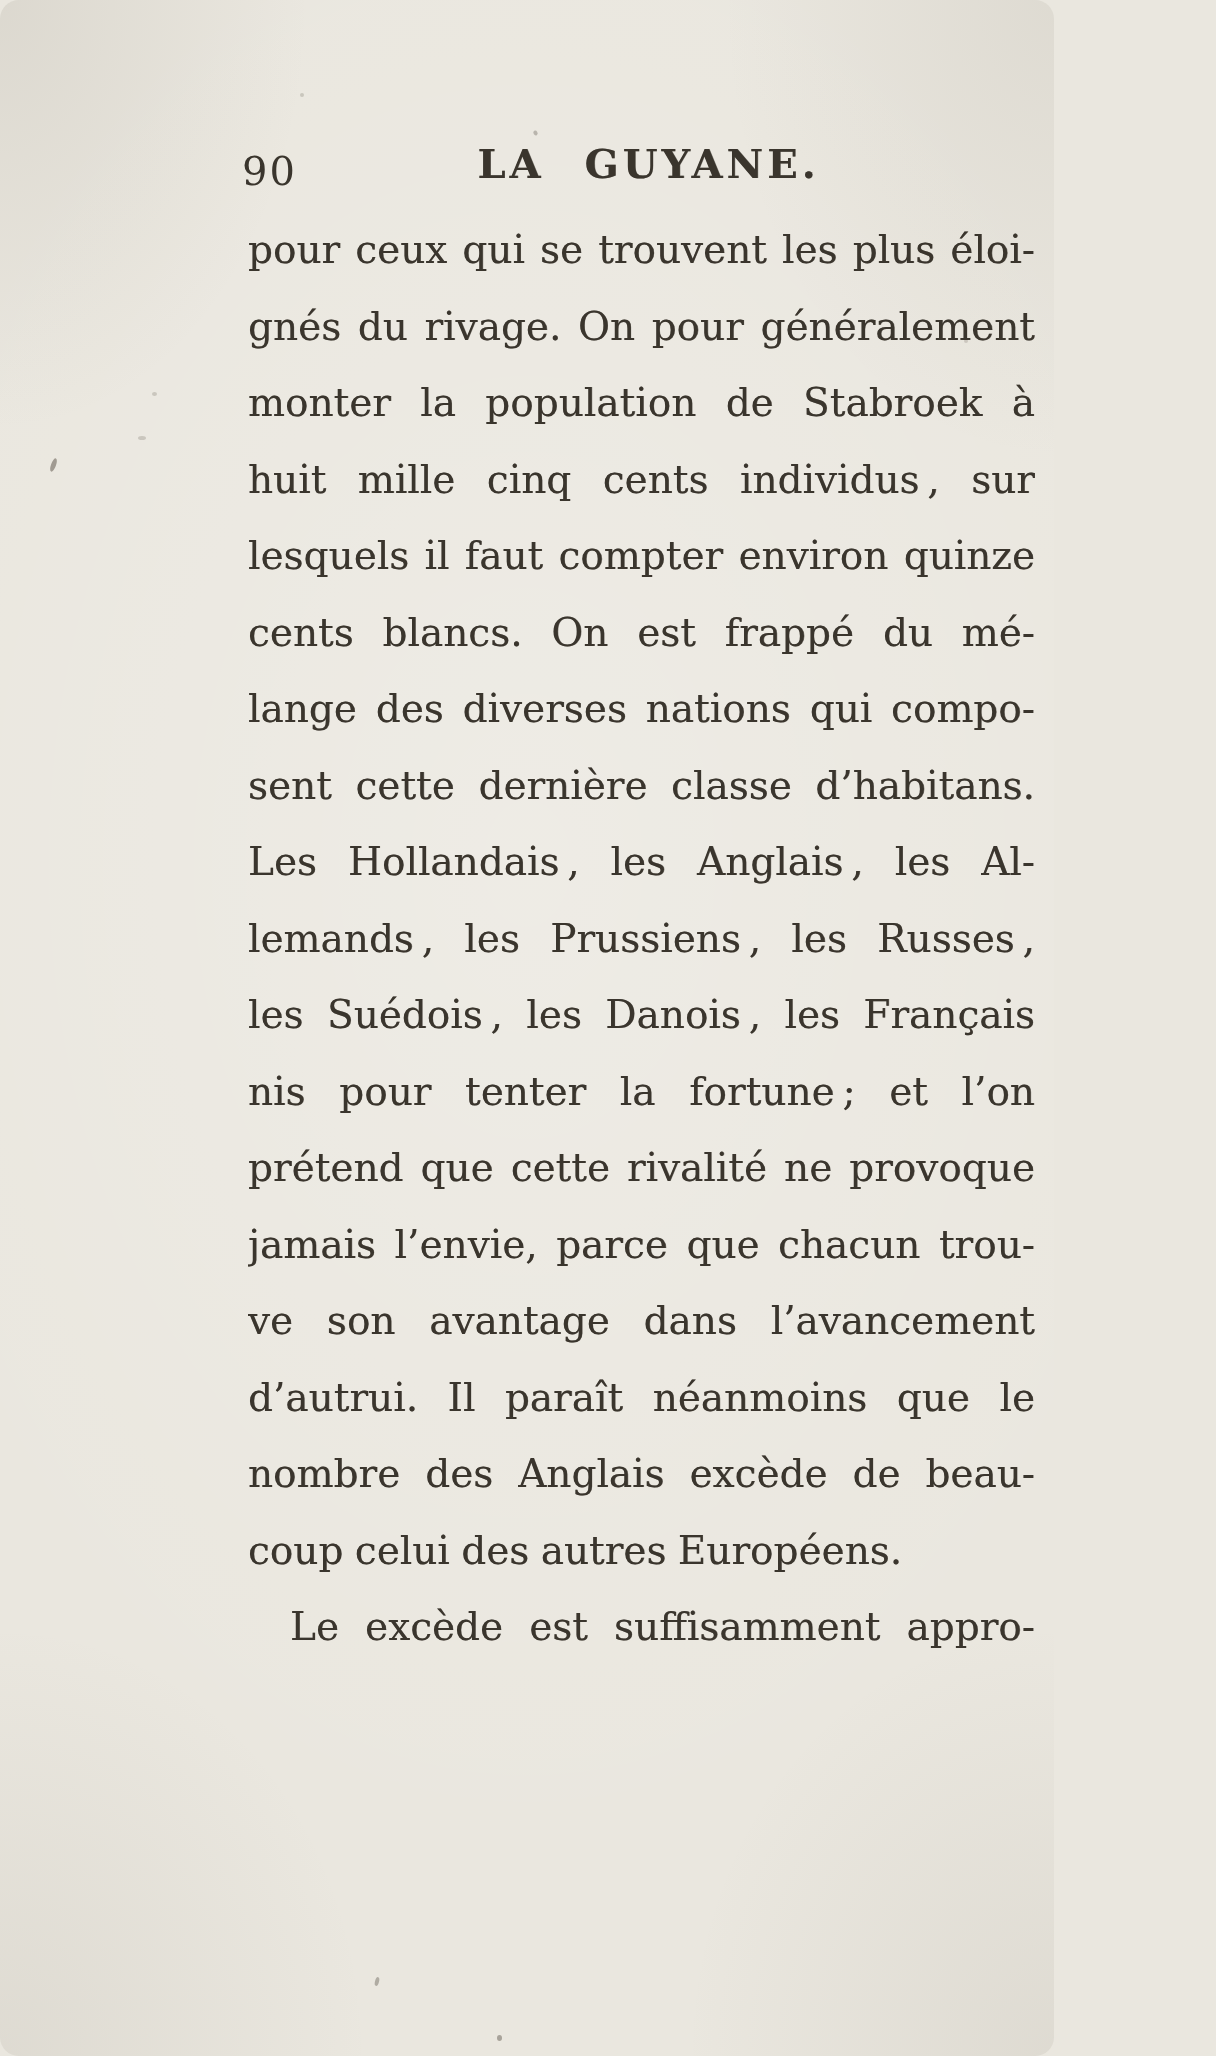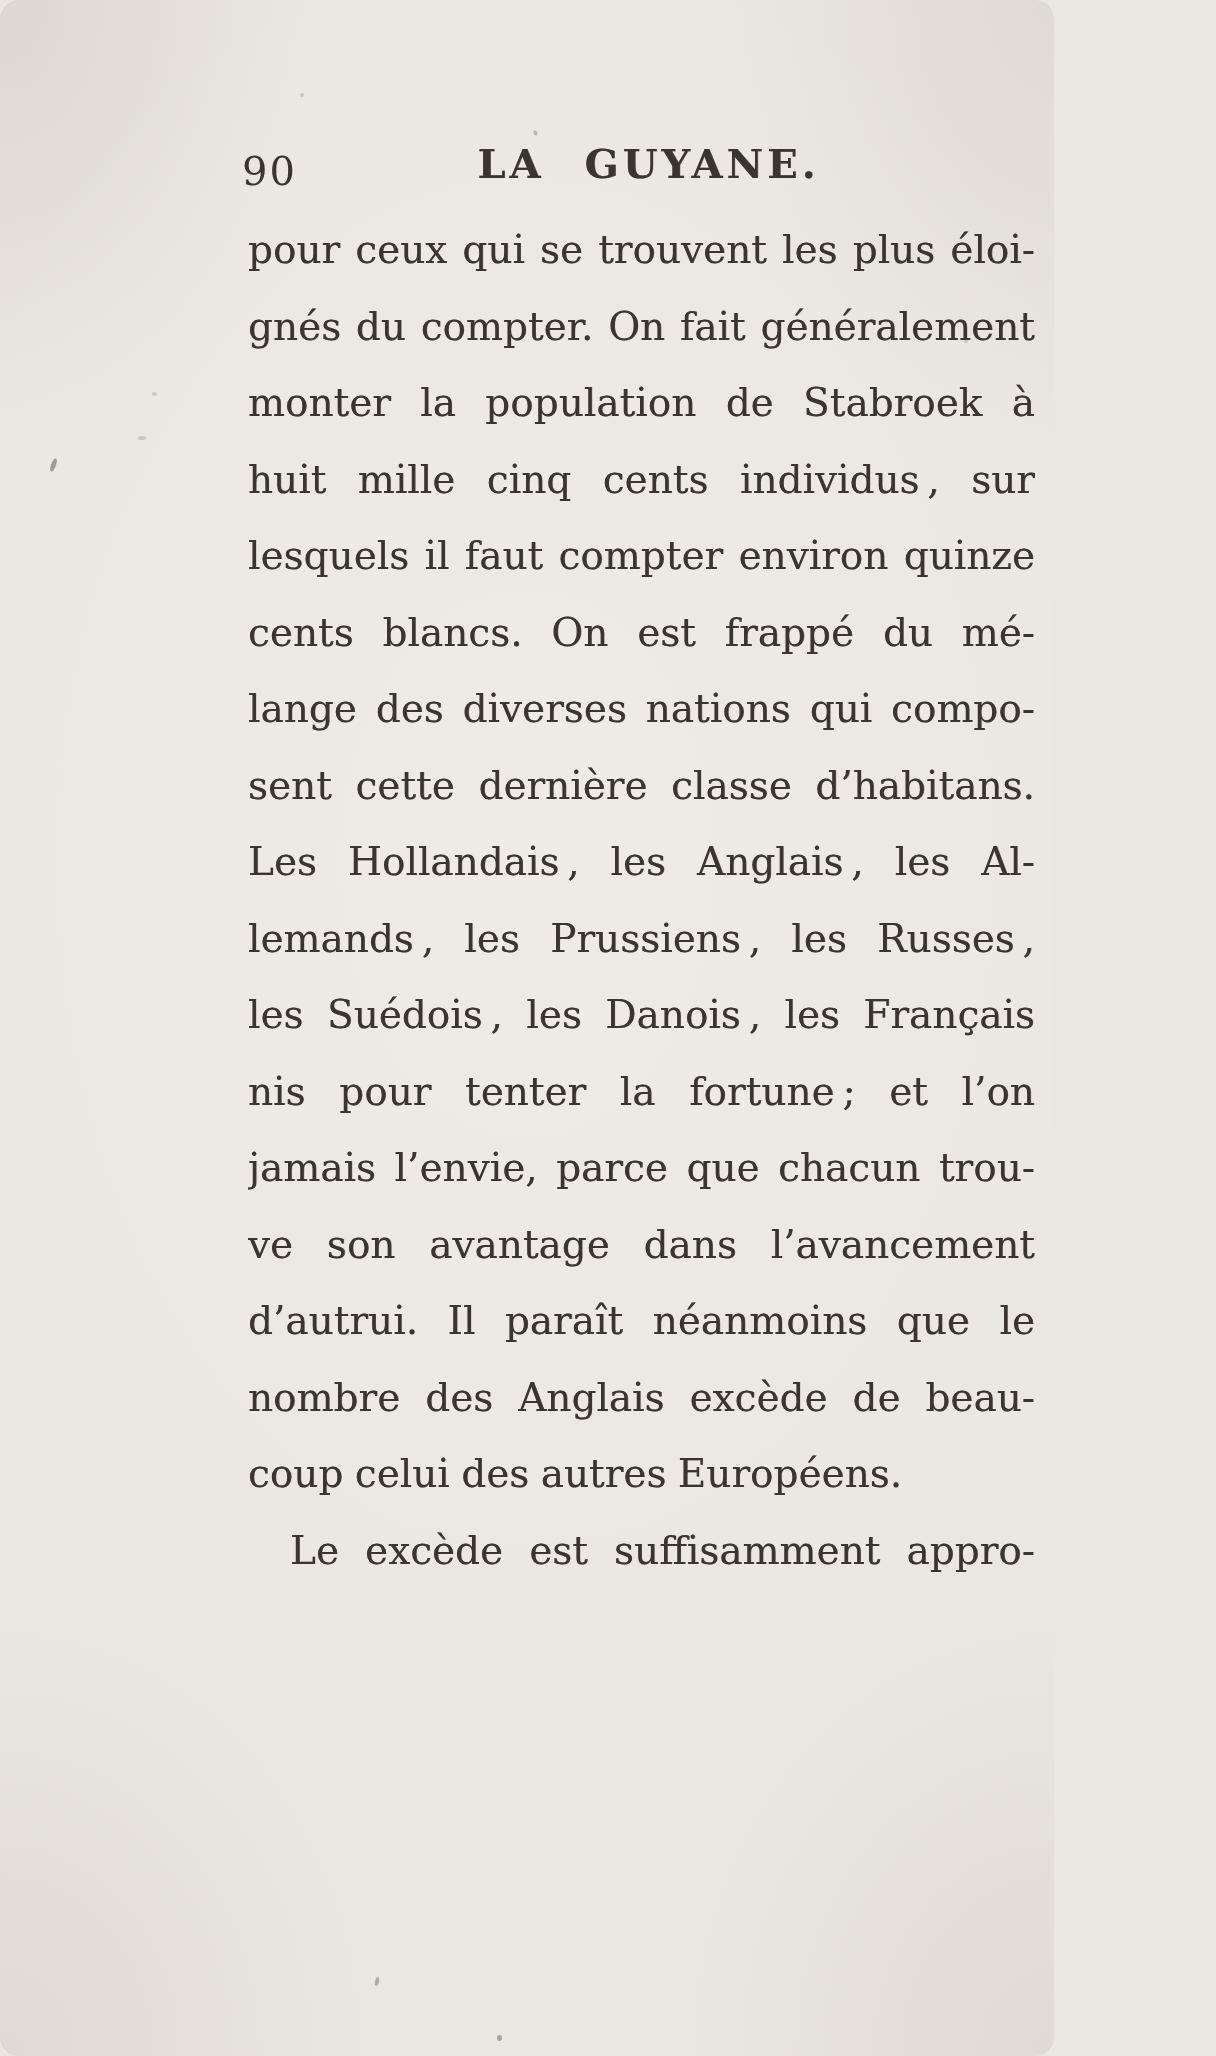--- a/index.html
+++ b/index.html
@@ -46,31 +46,32 @@
 </head>
 <body>
 
 <div class="page">
   <div class="header">
     <span class="pagenum">90</span>
     <span class="title">LA GUYANE.</span>
   </div>
   <div class="body" id="body-text">
       <div class="line j">pour ceux qui se trouvent les plus éloi-</div>
-      <div class="line j">gnés du compter. On fait généralement</div>
+      <div class="line j">gnés du rivage. On pour généralement</div>
       <div class="line j">monter la population de Stabroek à</div>
       <div class="line j">huit mille cinq cents individus , sur</div>
       <div class="line j">lesquels il faut compter environ quinze</div>
       <div class="line j">cents blancs. On est frappé du mé-</div>
       <div class="line j">lange des diverses nations qui compo-</div>
       <div class="line j">sent cette dernière classe d’habitans.</div>
       <div class="line j">Les Hollandais , les Anglais , les Al-</div>
       <div class="line j">lemands , les Prussiens , les Russes ,</div>
       <div class="line j">les Suédois , les Danois , les Français</div>
       <div class="line j">nis pour tenter la fortune ; et l’on</div>
+      <div class="line j">prétend que cette rivalité ne provoque</div>
       <div class="line j">jamais l’envie, parce que chacun trou-</div>
       <div class="line j">ve son avantage dans l’avancement</div>
       <div class="line j">d’autrui. Il paraît néanmoins que le</div>
       <div class="line j">nombre des Anglais excède de beau-</div>
       <div class="line">coup celui des autres Européens.</div>
       <div class="line j indent">Le excède est suffisamment appro-</div>
     </div>
   <div id="specks">
       <div class="speck" style="left: 51px; top: 458px; width: 5px; height: 14px; opacity: 0.45; transform: rotate(20deg);"></div>
       <div class="speck" style="left: 138px; top: 436px; width: 8px; height: 4px; opacity: 0.2; transform: rotate(0deg);"></div>

